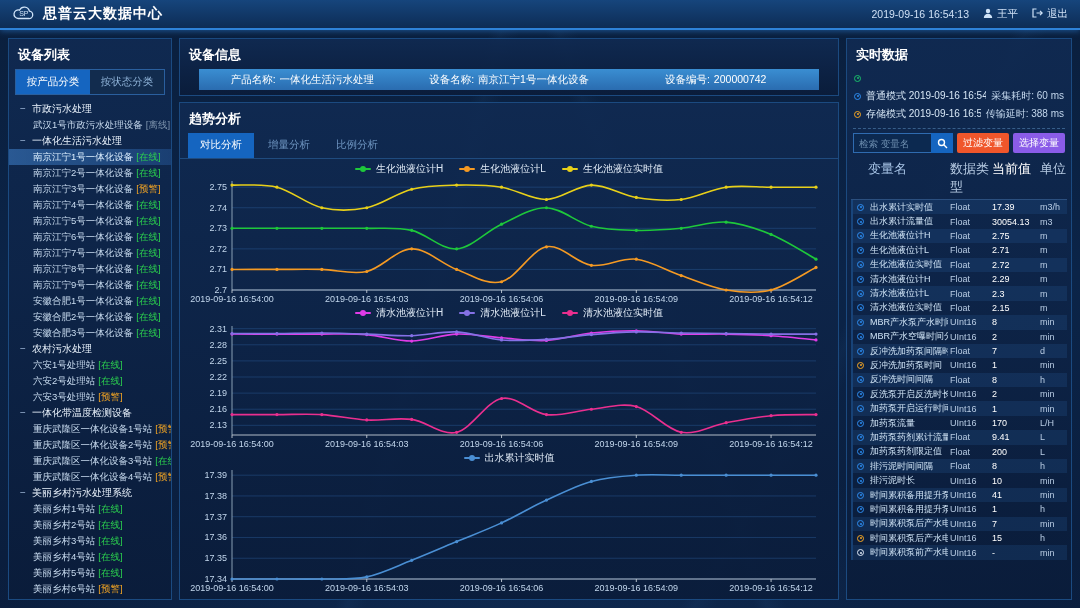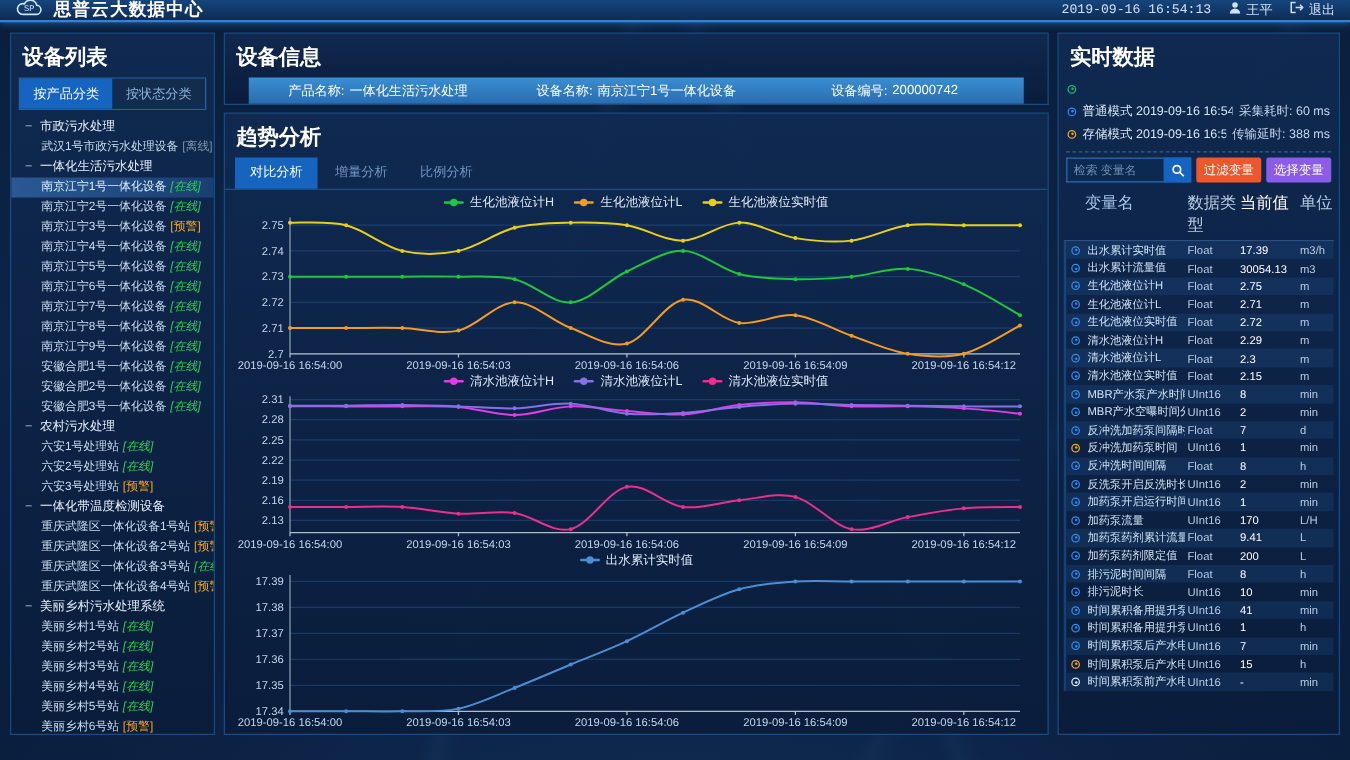--- a/index.html
+++ b/index.html
@@ -8,47 +8,47 @@
   .app { position:relative; width:1080px; height:608px;
          background: linear-gradient(180deg,#0a1f3d 0%,#0b2448 45%,#0a1d3c 100%); }
   .app::before { content:""; position:absolute; inset:0; pointer-events:none;
     background:
       radial-gradient(900px 320px at 50% 112%, rgba(40,110,190,.20), transparent 70%),
       linear-gradient(105deg, transparent 40%, rgba(70,140,210,.06) 41%, transparent 42.5%),
       linear-gradient(70deg, transparent 58%, rgba(70,140,210,.06) 59%, transparent 60.5%),
       linear-gradient(120deg, transparent 72%, rgba(70,140,210,.05) 73%, transparent 74.5%);
   }
   
-  .topbar { position:relative; z-index:2; height:18px; display:flex; align-items:center; justify-content:space-between;
+  .topbar { position:relative; z-index:2; height:30px; display:flex; align-items:center; justify-content:space-between;
             padding:0 12px; background:linear-gradient(180deg,#16457c,#0d2c55);
-            border-bottom:2px solid #2e82d8; box-shadow:0 1px 6px rgba(46,130,216,.55);font-family:Liberation Mono, monospace; }
+            border-bottom:2px solid #2e82d8; box-shadow:0 1px 6px rgba(46,130,216,.55); }
   .brand { display:flex; align-items:center; gap:7px; }
   .app-title { font-size:14px; font-weight:bold; color:#ffffff; letter-spacing:1px; }
   .top-right { display:flex; align-items:center; gap:14px; font-size:10.5px; color:#cfe0f5; }
   .top-right .hitem { display:flex; align-items:center; gap:4px; cursor:pointer; }
   
   .content { position:relative; z-index:1; display:flex; gap:7px; padding:8px; height:578px; }
   .panel { background:linear-gradient(180deg, rgba(16,42,82,.90), rgba(10,28,58,.92));
            border:1px solid #1b4a80; }
-  .panel-title { font-size:17px; font-weight:bold; color:#ffffff; padding:7px 9px 5px 9px; }
+  .panel-title { font-size:13px; font-weight:bold; color:#ffffff; padding:7px 9px 5px 9px; }
   
   .sidebar { width:164px; display:flex; flex-direction:column; }
   .tabs2 { display:flex; margin:0 6px 4px 6px; border:1px solid #2a5f9e; }
   .tab2 { flex:1; text-align:center; font-size:10.5px; padding:5px 0; color:#8fb3d8;
           background:#122c4e; cursor:pointer; white-space:nowrap; }
   .tab2.active { background:#1565c0; color:#ffffff; }
   .tree { flex:1; overflow:hidden; padding:2px 0 0 0; }
   .tree-group { display:flex; align-items:center; gap:5px; height:16px; line-height:16px;
                 padding-left:10px; font-size:10px; color:#e8f1fb; white-space:nowrap; cursor:pointer; }
   .minus { color:#9fb8d8; font-size:10px; width:8px; text-align:center; }
   .tree-item { display:flex; align-items:center; gap:3px; height:16px; line-height:16px;
                padding-left:24px; font-size:9.5px; color:#c9dcf0; white-space:nowrap;
                overflow:hidden; cursor:pointer; }
   .tree-item.selected { background:linear-gradient(90deg, rgba(64,130,205,.55), rgba(40,92,160,.45)); color:#dcefff; }
-  .status.online { color:#2bd14e;font-style:italic; }
+  .status.online { color:#2bd14e; }
   .status.warn { color:#f5a623; }
   .status.offline { color:#7d93ad; }
   
   .center { flex:1; min-width:0; display:flex; flex-direction:column; gap:6px; }
   .info-panel { height:58px; }
   .info-bar { margin:0 19px; height:21px; display:flex; align-items:center;
               background:linear-gradient(180deg,#3a8ed2,#2a6cb0); }
   .info-field { flex:1; display:flex; justify-content:center; gap:4px; font-size:10.5px; color:#ffffff; white-space:nowrap; }
   .trend-panel { flex:1; min-height:0; display:flex; flex-direction:column; }
   .trend-tabs { display:flex; gap:2px; padding:0 8px; border-bottom:1px solid #1f4b7f; }

